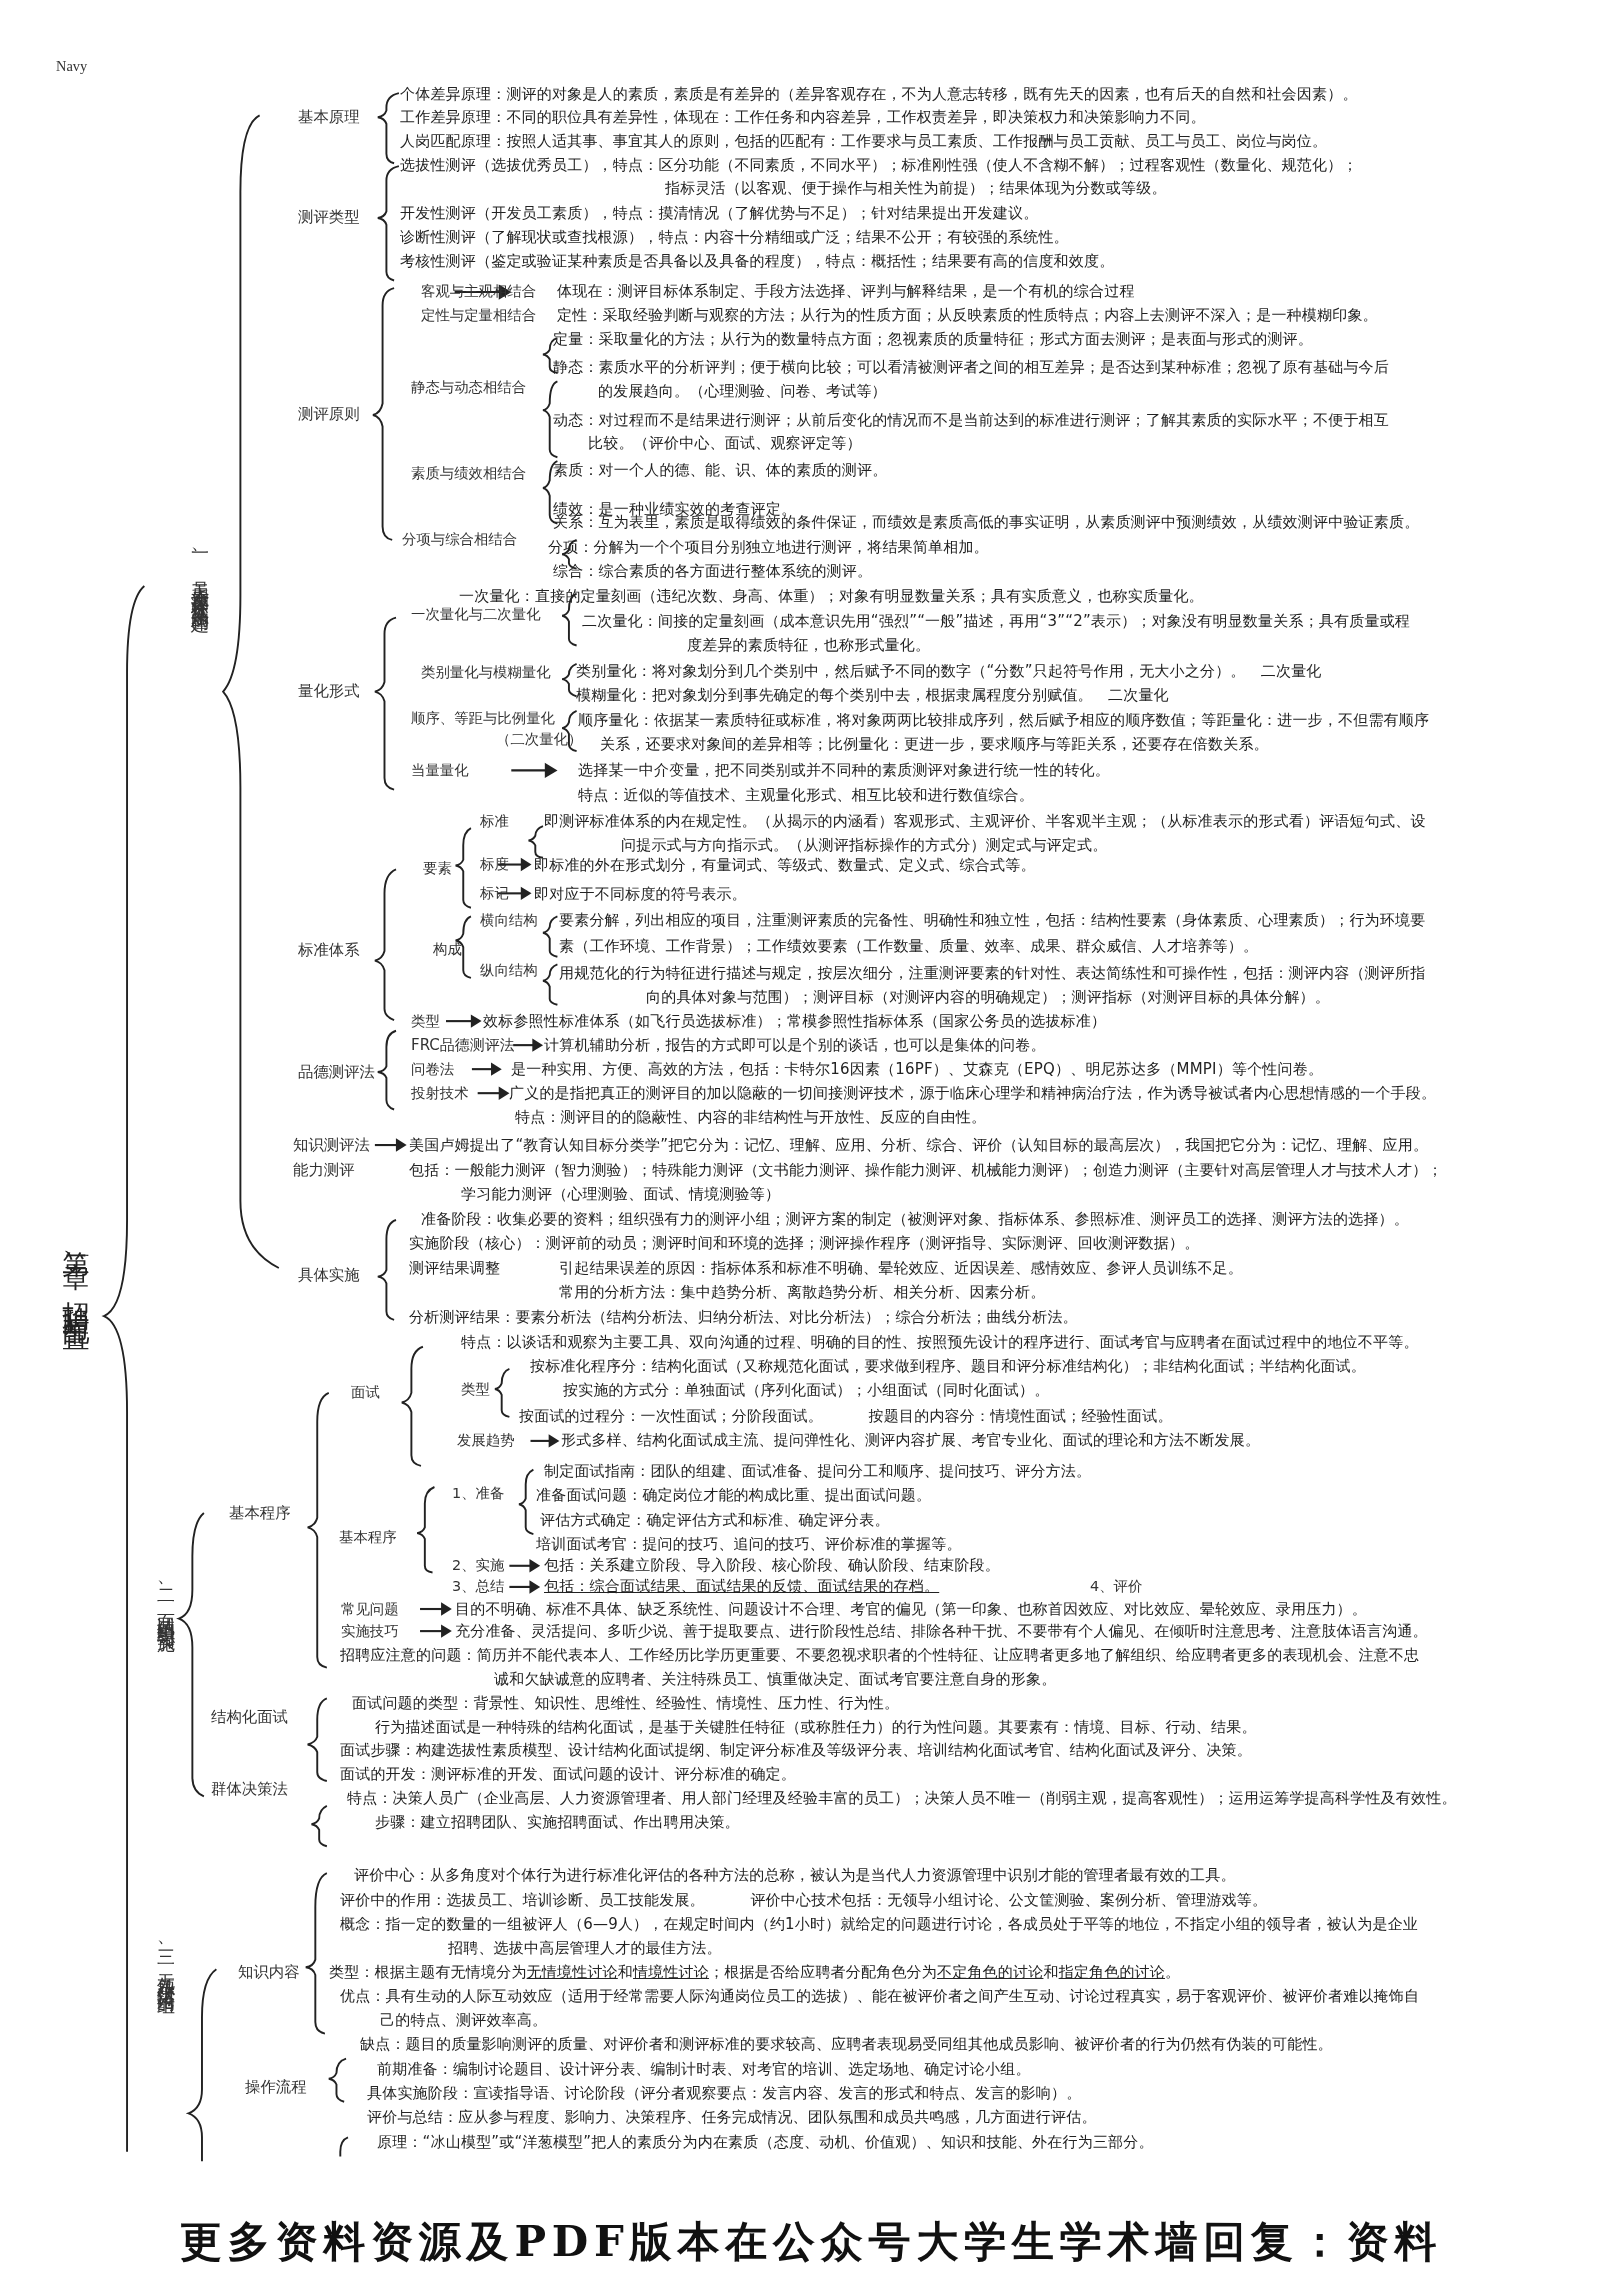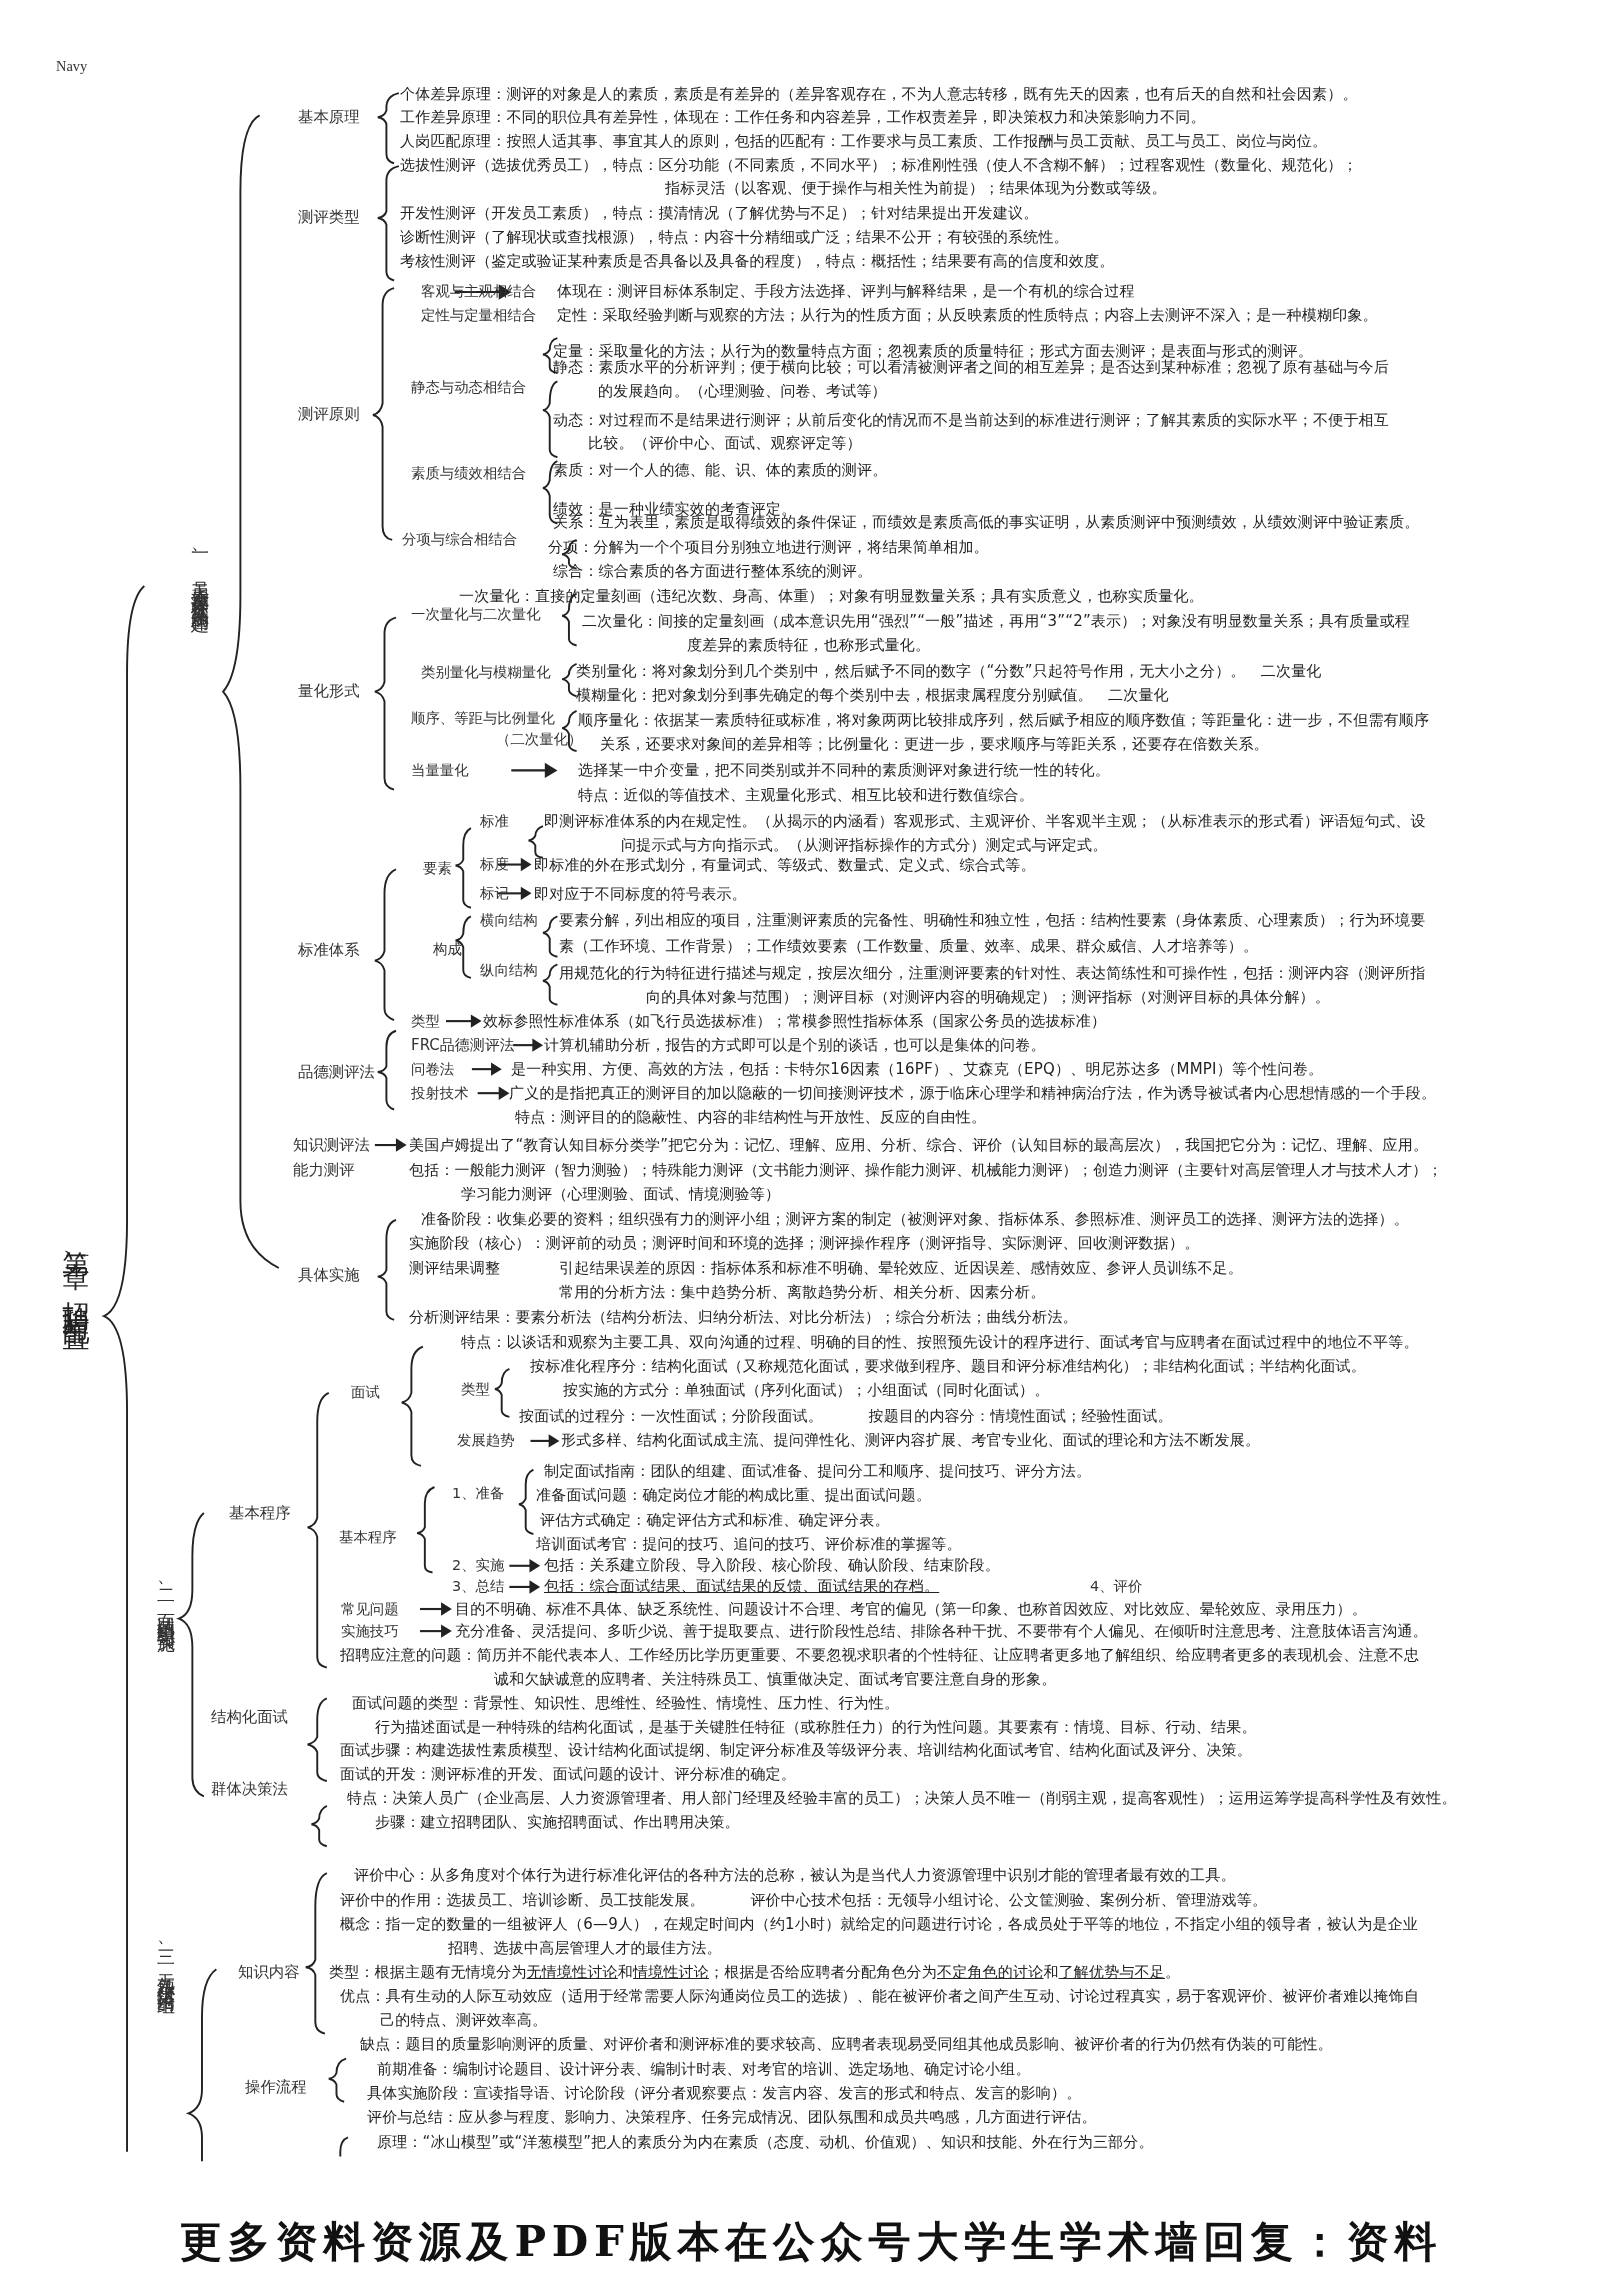--- a/index.html
+++ b/index.html
@@ -168,21 +168,21 @@
 <div class="t" style="left:400px;top:108px;">工作差异原理：不同的职位具有差异性，体现在：工作任务和内容差异，工作权责差异，即决策权力和决策影响力不同。</div>
 <div class="t" style="left:400px;top:132px;">人岗匹配原理：按照人适其事、事宜其人的原则，包括的匹配有：工作要求与员工素质、工作报酬与员工贡献、员工与员工、岗位与岗位。</div>
 <div class="t" style="left:400px;top:156px;">选拔性测评（选拔优秀员工），特点：区分功能（不同素质，不同水平）；标准刚性强（使人不含糊不解）；过程客观性（数量化、规范化）；</div>
 <div class="t" style="left:665px;top:179px;">指标灵活（以客观、便于操作与相关性为前提）；结果体现为分数或等级。</div>
 <div class="t" style="left:400px;top:204px;">开发性测评（开发员工素质），特点：摸清情况（了解优势与不足）；针对结果提出开发建议。</div>
 <div class="t" style="left:400px;top:228px;">诊断性测评（了解现状或查找根源），特点：内容十分精细或广泛；结果不公开；有较强的系统性。</div>
 <div class="t" style="left:400px;top:252px;">考核性测评（鉴定或验证某种素质是否具备以及具备的程度），特点：概括性；结果要有高的信度和效度。</div>
 
 <div class="t" style="left:557px;top:282px;">体现在：测评目标体系制定、手段方法选择、评判与解释结果，是一个有机的综合过程</div>
 <div class="t" style="left:557px;top:306px;">定性：采取经验判断与观察的方法；从行为的性质方面；从反映素质的性质特点；内容上去测评不深入；是一种模糊印象。</div>
-<div class="t" style="left:553px;top:330px;margin-top:12px;">定量：采取量化的方法；从行为的数量特点方面；忽视素质的质量特征；形式方面去测评；是表面与形式的测评。</div>
+<div class="t" style="left:553px;top:330px;">定量：采取量化的方法；从行为的数量特点方面；忽视素质的质量特征；形式方面去测评；是表面与形式的测评。</div>
 <div class="t" style="left:553px;top:358px;">静态：素质水平的分析评判；便于横向比较；可以看清被测评者之间的相互差异；是否达到某种标准；忽视了原有基础与今后</div>
 <div class="t" style="left:598px;top:382px;">的发展趋向。（心理测验、问卷、考试等）</div>
 <div class="t" style="left:553px;top:411px;">动态：对过程而不是结果进行测评；从前后变化的情况而不是当前达到的标准进行测评；了解其素质的实际水平；不便于相互</div>
 <div class="t" style="left:588px;top:434px;">比较。（评价中心、面试、观察评定等）</div>
 <div class="t" style="left:553px;top:461px;">素质：对一个人的德、能、识、体的素质的测评。</div>
 <div class="t" style="left:553px;top:500px;">绩效：是一种业绩实效的考查评定。</div>
 <div class="t" style="left:553px;top:513px;">关系：互为表里，素质是取得绩效的条件保证，而绩效是素质高低的事实证明，从素质测评中预测绩效，从绩效测评中验证素质。</div>
 <div class="t" style="left:548px;top:538px;">分项：分解为一个个项目分别独立地进行测评，将结果简单相加。</div>
 <div class="t" style="left:553px;top:562px;">综合：综合素质的各方面进行整体系统的测评。</div>
 
@@ -242,21 +242,21 @@
 <div class="t" style="left:340px;top:1741px;">面试步骤：构建选拔性素质模型、设计结构化面试提纲、制定评分标准及等级评分表、培训结构化面试考官、结构化面试及评分、决策。</div>
 <div class="t" style="left:340px;top:1765px;">面试的开发：测评标准的开发、面试问题的设计、评分标准的确定。</div>
 <div class="t" style="left:340px;top:1789px;margin-left:7px;">特点：决策人员广（企业高层、人力资源管理者、用人部门经理及经验丰富的员工）；决策人员不唯一（削弱主观，提高客观性）；运用运筹学提高科学性及有效性。</div>
 <div class="t" style="left:375px;top:1813px;">步骤：建立招聘团队、实施招聘面试、作出聘用决策。</div>
 
 <div class="t" style="left:354px;top:1866px;">评价中心：从多角度对个体行为进行标准化评估的各种方法的总称，被认为是当代人力资源管理中识别才能的管理者最有效的工具。</div>
 <div class="t" style="left:340px;top:1891px;">评价中的作用：选拔员工、培训诊断、员工技能发展。　　　评价中心技术包括：无领导小组讨论、公文筐测验、案例分析、管理游戏等。</div>
 <div class="t" style="left:340px;top:1915px;">概念：指一定的数量的一组被评人（6—9人），在规定时间内（约1小时）就给定的问题进行讨论，各成员处于平等的地位，不指定小组的领导者，被认为是企业</div>
 <div class="t" style="left:448px;top:1939px;">招聘、选拔中高层管理人才的最佳方法。</div>
 <div class="t" style="left:329px;top:1963px;">
-  <span>类型：根据主题有无情境分为</span><u>无情境性讨论</u><span>和</span><u>情境性讨论</u><span>；根据是否给应聘者分配角色分为</span><u>不定角色的讨论</u><span>和</span><u>了解优势与不足</u><span>。</span>
+  <span>类型：根据主题有无情境分为</span><u>无情境性讨论</u><span>和</span><u>情境性讨论</u><span>；根据是否给应聘者分配角色分为</span><u>不定角色的讨论</u><span>和</span><u>指定角色的讨论</u><span>。</span>
 </div>
 <div class="t" style="left:340px;top:1987px;">优点：具有生动的人际互动效应（适用于经常需要人际沟通岗位员工的选拔）、能在被评价者之间产生互动、讨论过程真实，易于客观评价、被评价者难以掩饰自</div>
 <div class="t" style="left:380px;top:2011px;">己的特点、测评效率高。</div>
 <div class="t" style="left:340px;top:2035px;margin-left:20px;">缺点：题目的质量影响测评的质量、对评价者和测评标准的要求较高、应聘者表现易受同组其他成员影响、被评价者的行为仍然有伪装的可能性。</div>
 <div class="t" style="left:377px;top:2060px;">前期准备：编制讨论题目、设计评分表、编制计时表、对考官的培训、选定场地、确定讨论小组。</div>
 <div class="t" style="left:367px;top:2084px;">具体实施阶段：宣读指导语、讨论阶段（评分者观察要点：发言内容、发言的形式和特点、发言的影响）。</div>
 <div class="t" style="left:367px;top:2108px;">评价与总结：应从参与程度、影响力、决策程序、任务完成情况、团队氛围和成员共鸣感，几方面进行评估。</div>
 <div class="t" style="left:377px;top:2133px;">原理：“冰山模型”或“洋葱模型”把人的素质分为内在素质（态度、动机、价值观）、知识和技能、外在行为三部分。</div>
 
 <div class="footer">更多资料资源及PDF版本在公众号大学生学术墙回复：资料</div>

